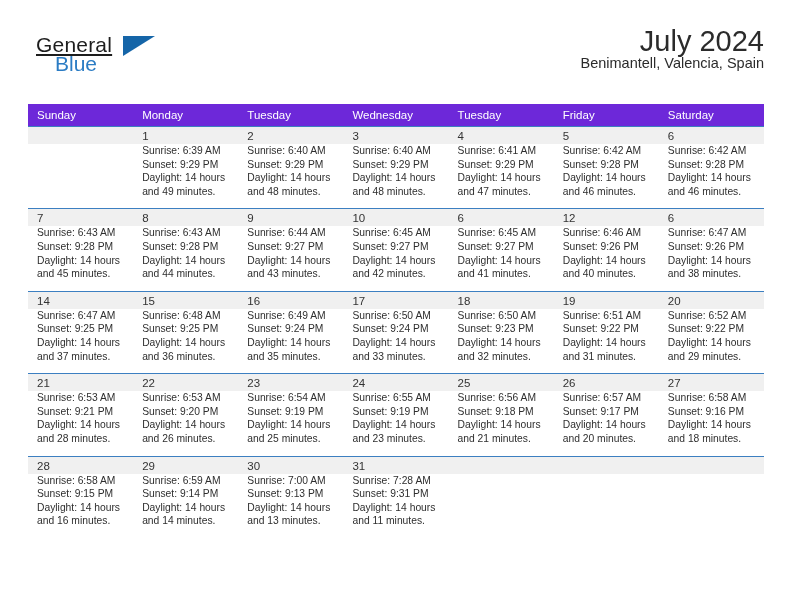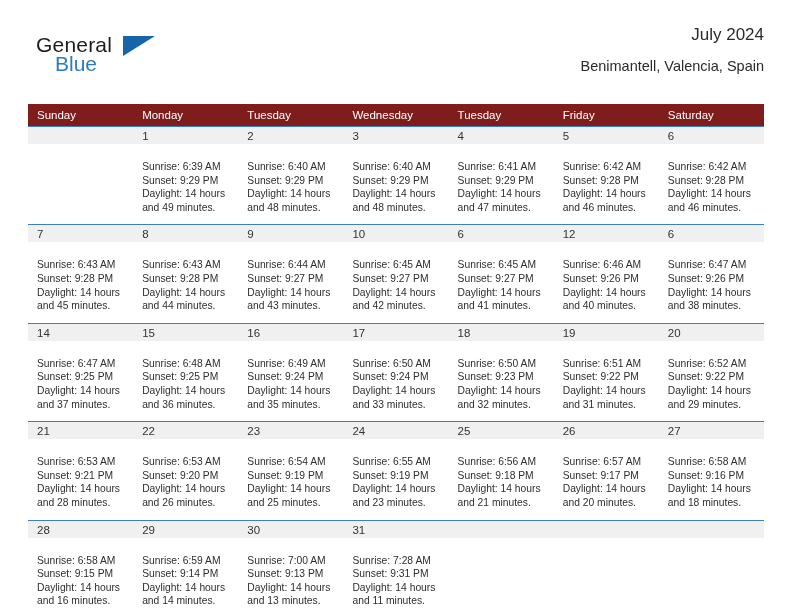--- a/index.html
+++ b/index.html
@@ -38,20 +38,21 @@
   }
   .brand-general {
     position: absolute;
     left: 0;
     top: 0;
     font-size: 21px;
     letter-spacing: 0.2px;
     color: #1d1d1d;
     font-family: "Liberation Sans", sans-serif;
     line-height: 1;
+    text-decoration: underline;
   }
   .brand-blue {
     position: absolute;
     left: 19px;
     top: 19px;
     font-size: 21px;
     color: #2b7cc4;
     font-family: "Liberation Sans", sans-serif;
     line-height: 1;
   }
@@ -65,44 +66,44 @@
     border-bottom: 20px solid transparent;
   }
 
   .title-block {
     position: absolute;
     right: 0;
     top: 0;
     text-align: right;
   }
   .cal-title {
-    font-size: 17px;
+    font-size: 29px;
     color: #2b2b2b;
     line-height: 1.05;
     white-space: nowrap;
   }
   .cal-subtitle {
-    margin-top: 15px;
+    margin-top: 0;
     font-size: 14.5px;
     color: #2b2b2b;
     line-height: 1.1;
     white-space: nowrap;
   }
 
   
   .calendar {
     position: absolute;
     left: 28px;
     top: 104px;
     width: 736px;
     border-collapse: collapse;
     table-layout: fixed;
   }
   .calendar th {
-    background: #7f1d1d;
+    background: #6d28d9;
     color: #ffffff;
     font-weight: normal;
     font-size: 11.5px;
     text-align: left;
     padding: 5px 0 5px 9px;
     height: 19px;
     box-sizing: border-box;
   }
   .calendar td {
     vertical-align: top;
@@ -118,21 +119,21 @@
     color: #333333;
     padding: 3px 0 3px 9px;
     height: 17px;
     box-sizing: border-box;
     line-height: 12px;
   }
   .daynum.empty {
     background: #f0f0f0;
   }
   .info {
-    padding: 16px 6px 10px 9px;
+    padding: 0 6px 10px 9px;
     font-size: 10.3px;
     line-height: 13.6px;
     color: #2e2e2e;
     min-height: 58px;
     box-sizing: border-box;
   }
   .info div { white-space: nowrap; }
   .info.empty { min-height: 58px; }
 </style>
 </head>

